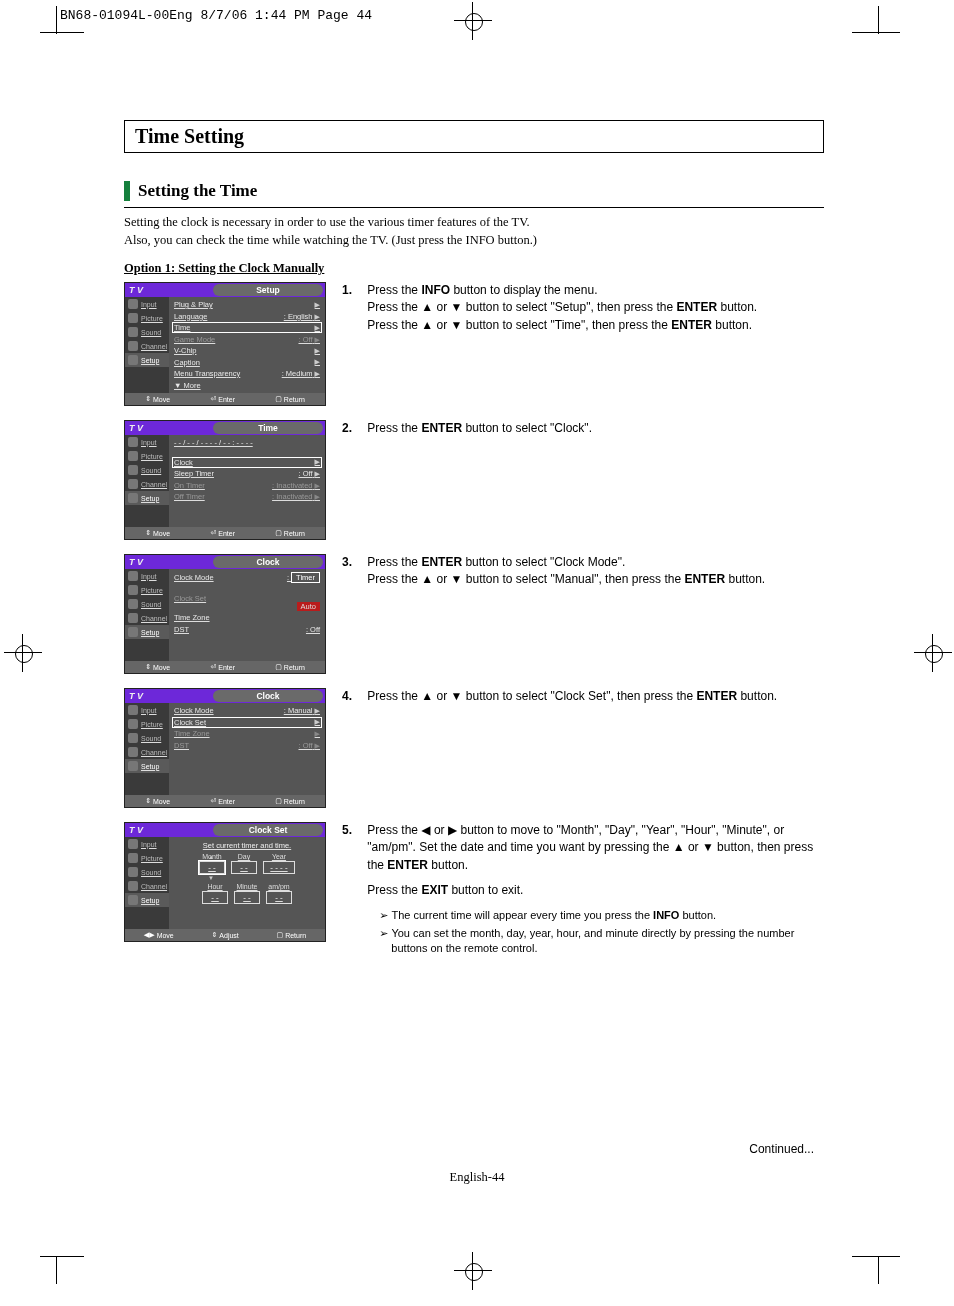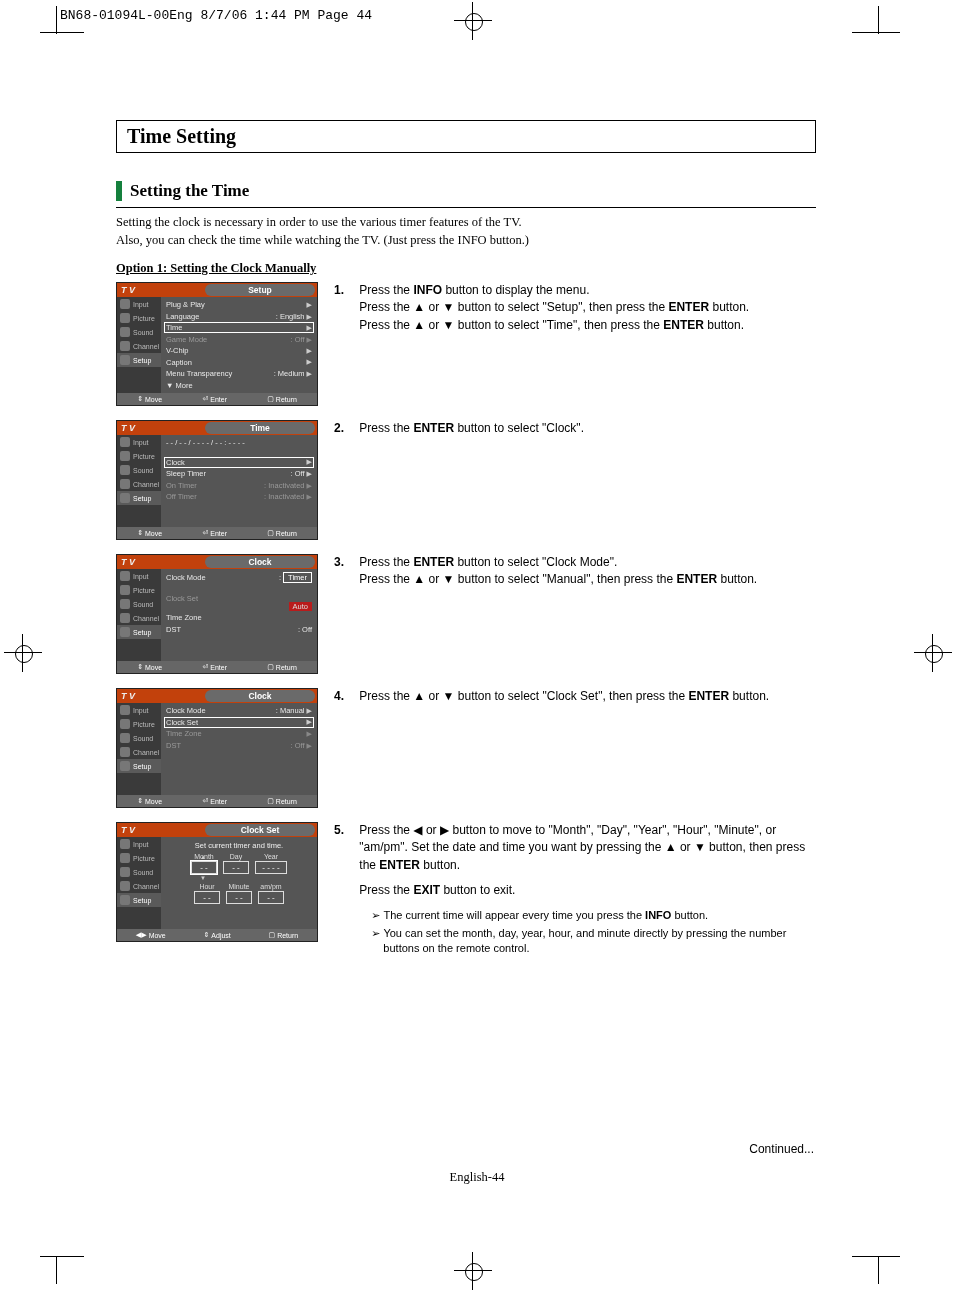--- a/index.html
+++ b/index.html
@@ -28,21 +28,21 @@
   }
   .reg-mark::before {
     content:''; position:absolute; left:12px; top:-6px; width:1px; height:38px; background:#000;
   }
   .reg-mark::after {
     content:''; position:absolute; top:12px; left:-6px; height:1px; width:38px; background:#000;
   }
   .reg-circle { position:absolute; left:5px; top:5px; width:16px; height:16px; border:1px solid #000; border-radius:50%;}
   .content {
     position: absolute;
-    left: 116px;
+    left: 124px;
     top: 120px;
     width: 700px;
   }
   .section-title-box {
     border: 1px solid #000;
     padding: 4px 10px;
     font-size: 20px;
     font-weight: bold;
     font-family: "Times New Roman", serif;
     margin-bottom: 28px;
@@ -80,21 +80,21 @@
     background: #4a4a4a;
     color: #ddd;
     font-family: Arial, sans-serif;
     font-size: 8px;
     border: 1px solid #222;
     box-shadow: 0 0 0 1px #888 inset;
     width: 200px;
   }
   .tv-titlebar {
     display:flex;
-    background:#c2410c;
+    background:#6d28d9;
     gap:34px;
   }
   .tv-tv {
     width:44px;
     font-weight:bold;
     font-style:italic;
     padding:2px 4px;
     color:#eee;
     font-size:9px;
   }
@@ -105,20 +105,21 @@
     color:#fff;
     font-weight:bold;
     border-radius:6px;
     margin:1px 2px;
     font-size:8.5px;
     padding:1px 0;
   }
   .tv-body {
     display:flex;
     min-height: 92px;
+    text-decoration: underline;
   }
   .tv-side {
     width:44px;
     background:#3a3a3a;
     display:flex;
     flex-direction:column;
   }
   .tv-side-item {
     display:flex;
     align-items:center;

